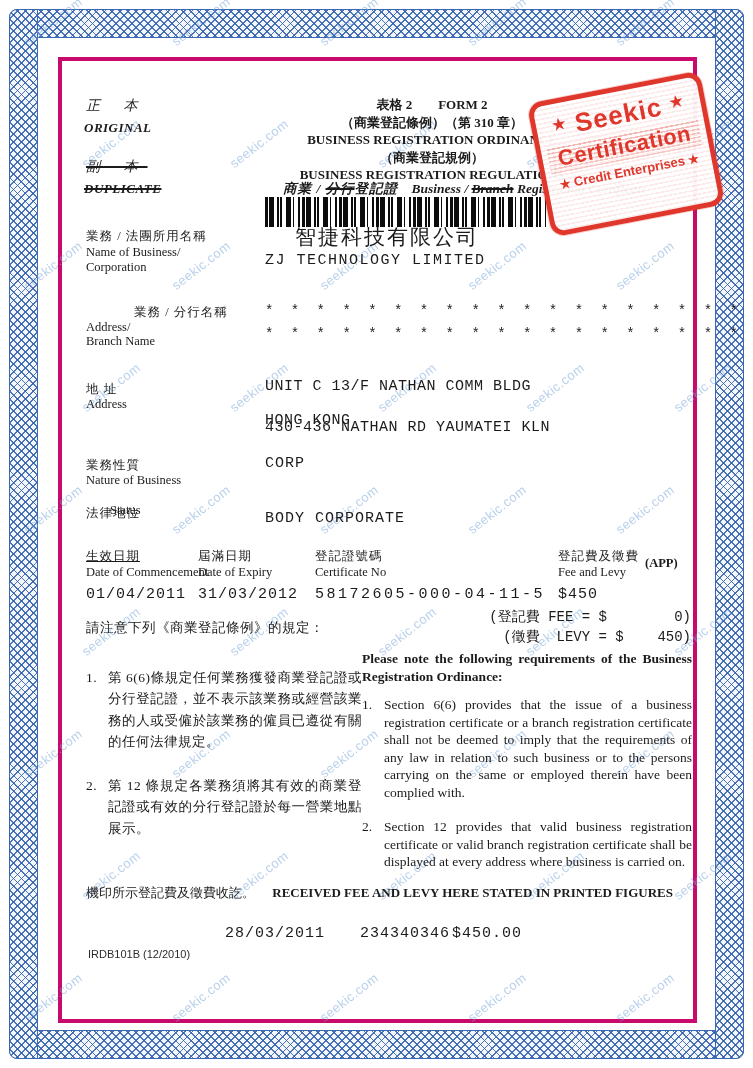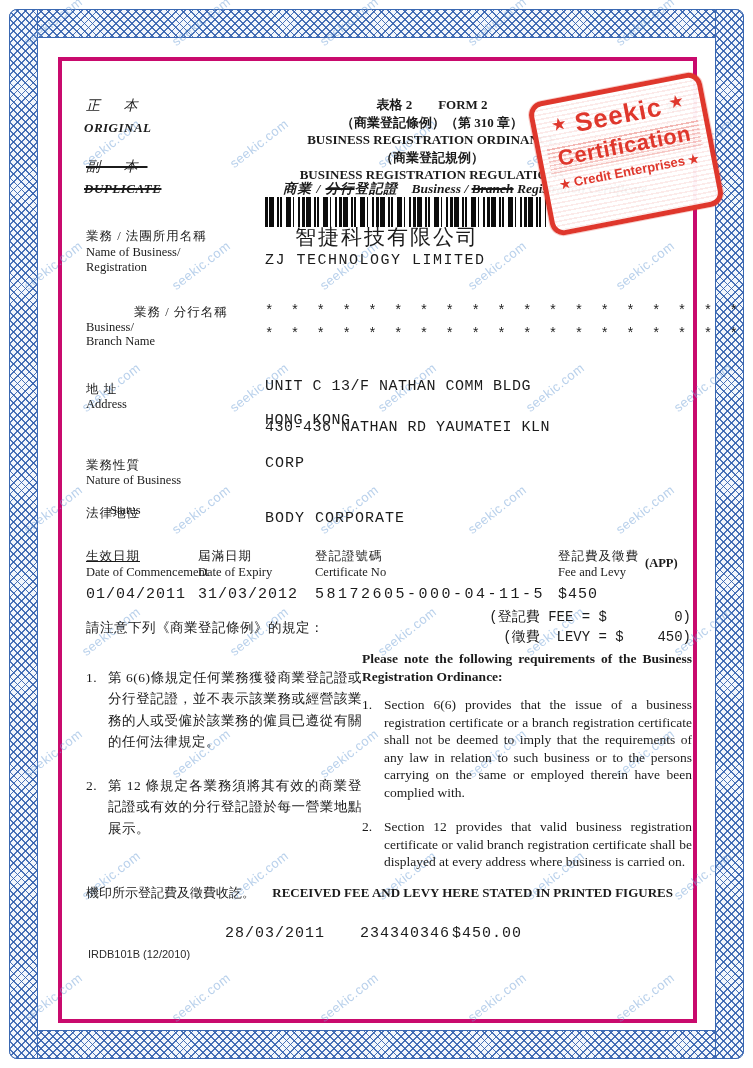--- a/index.html
+++ b/index.html
@@ -191,26 +191,26 @@
 
   <div class="abs corner-partial" style="left:666px;top:96px;">
     <span style="display:block">條]</span>
     <span style="display:block">S]</span>
   </div>
 
   <div class="abs barcode"></div>
 
   <div class="abs flabel cjk-label" style="top:228px;">業務 / 法團所用名稱</div>
   <div class="abs flabel en-label" style="top:245px;">Name of Business/</div>
-  <div class="abs flabel en-label" style="top:260px;">Registration</div>
+  <div class="abs flabel en-label" style="top:260px;">Corporation</div>
   <div class="abs fval name-cjk" style="top:223px;margin-left:30px;">智捷科技有限公司</div>
   <div class="abs fval mono name-en" style="top:252px;">ZJ TECHNOLOGY LIMITED</div>
 
   <div class="abs flabel cjk-label" style="top:304px;margin-left:48px;">業務 / 分行名稱</div>
-  <div class="abs flabel en-label" style="top:320px;">Business/</div>
+  <div class="abs flabel en-label" style="top:320px;">Address/</div>
   <div class="abs flabel en-label" style="top:334px;">Branch Name</div>
   <div class="abs fval mono ast" style="top:303px;">* * * * * * * * * * * * * * * * * * * * * * * * * * * * * *</div>
   <div class="abs fval mono ast" style="top:326px;">* * * * * * * * * * * * * * * * * * * * * * * * * * * * * *</div>
 
   <div class="abs flabel cjk-label" style="top:381px;">地 址</div>
   <div class="abs flabel en-label" style="top:397px;">Address</div>
   <div class="abs fval mono addr" style="top:379px;">UNIT C 13/F NATHAN COMM BLDG</div>
   <div class="abs fval mono addr" style="top:420px;">430-436 NATHAN RD YAUMATEI KLN</div>
   <div class="abs fval mono addr" style="top:413px;">HONG KONG</div>
 

